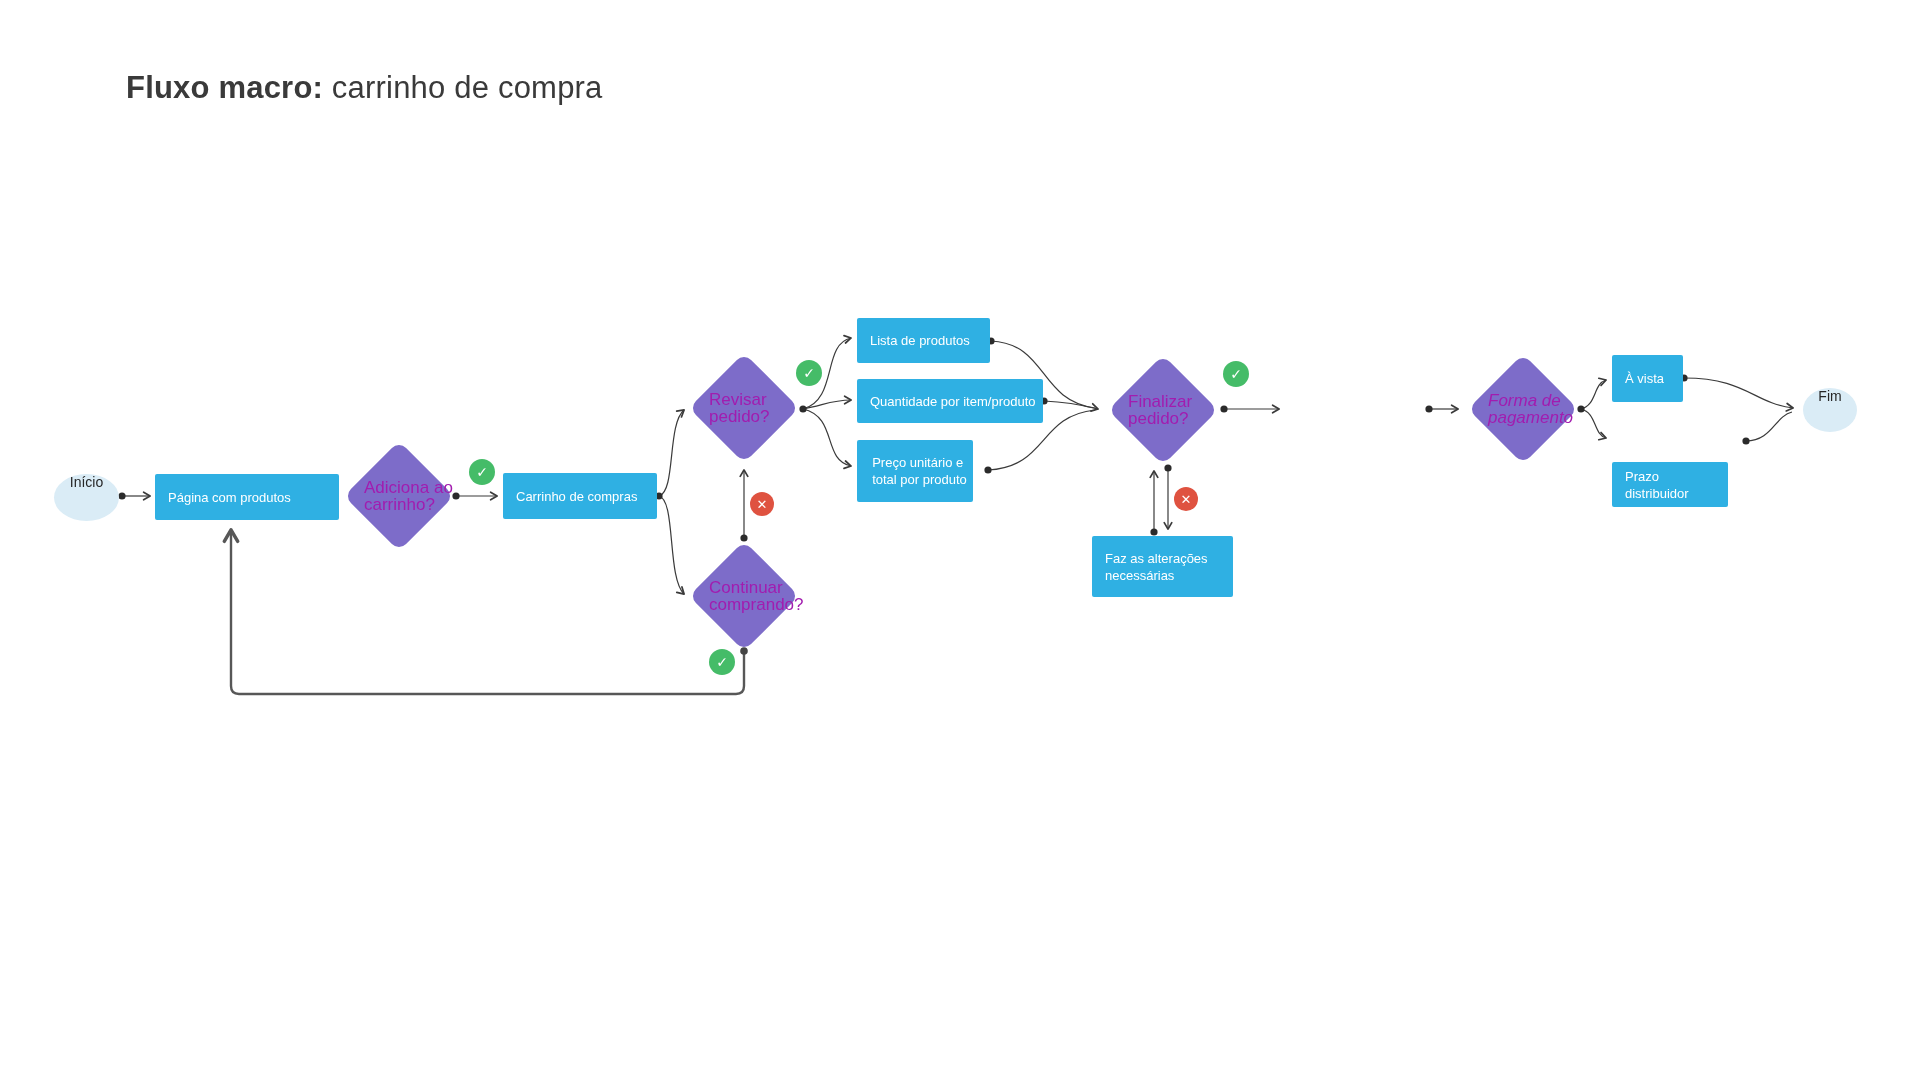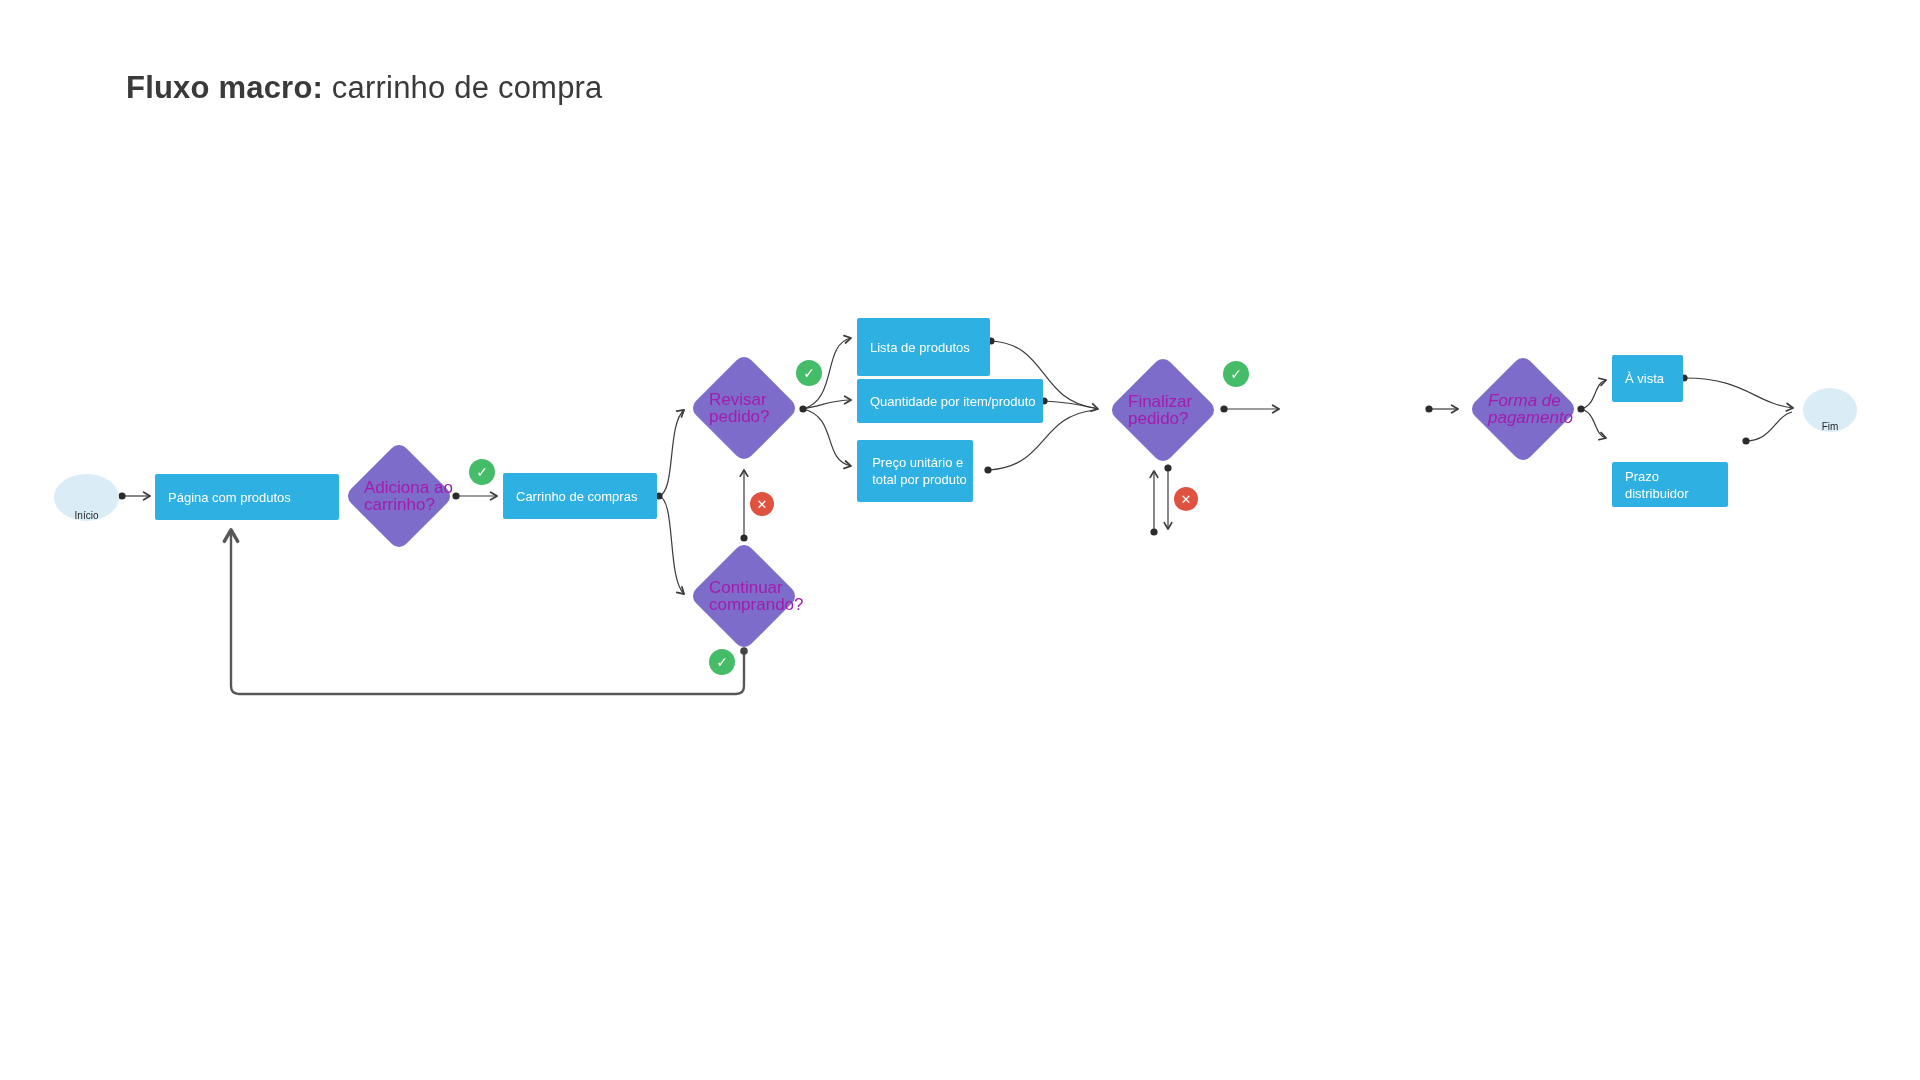--- a/index.html
+++ b/index.html
@@ -13,22 +13,22 @@
   }
   .title .b{font-weight:700;}
   svg.wires{position:absolute;left:0;top:0;z-index:1;}
   .node{position:absolute;z-index:2;box-sizing:border-box;}
   .rect{
     background:var(--shape-blue,#2fb0e3);color:#ffffff;font-size:13px;line-height:17px;
     display:flex;align-items:center;padding-left:13px;padding-right:4px;
     border-radius:2px;white-space:pre-line;
   }
   .terminal{
-    background:var(--terminal-fill,#daecf6);color:#262626;font-size:10px;
-    display:flex;align-items:flex-end;justify-content:center;border-radius:50%;
+    background:var(--terminal-fill,#daecf6);color:#262626;font-size:14px;
+    display:flex;align-items:flex-start;justify-content:center;border-radius:50%;
   }
   .diamond{
     width:78px;height:78px;background:var(--shape-purple,#7d6cc9);
     transform:rotate(45deg);border-radius:10px;
   }
   .dlabel{
     position:absolute;z-index:3;color:#a21caf;font-size:17px;line-height:17px;
     white-space:pre-line;text-align:left;width:120px;pointer-events:none;
   }
   .badge{
@@ -104,29 +104,33 @@
   <div class="node terminal" style="left:1803px;top:388px;width:54px;height:44px;">
     <span>Fim</span>
   </div>
 
   <div class="node rect" style="left:155px;top:474px;width:184px;height:46px;">
     <span>Página com produtos</span>
   </div>
   <div class="node rect" style="left:503px;top:473px;width:154px;height:46px;">
     <span>Carrinho de compras</span>
   </div>
-  <div class="node rect" style="left:857px;top:318px;width:133px;height:58px;">
+  <div class="node rect" style="left:857px;top:318px;width:133px;height:45px;">
     <span>Lista de produtos</span>
   </div>
   <div class="node rect" style="left:857px;top:379px;width:186px;height:44px;">
     <span>Quantidade por item/produto</span>
   </div>
   <div class="node rect" style="left:857px;top:440px;width:116px;height:62px;justify-content:center;">
     <span>Preço unitário e
 total por produto</span>
+  </div>
+  <div class="node rect" style="left:1092px;top:536px;width:141px;height:61px;">
+    <span>Faz as alterações
+necessárias</span>
   </div>
   <div class="node rect" style="left:1612px;top:355px;width:71px;height:47px;">
     <span>À vista</span>
   </div>
   <div class="node rect" style="left:1612px;top:418px;width:116px;height:45px;margin-top:44px;">
     <span>Prazo distribuidor</span>
   </div>
 
   <div class="node diamond" style="left:360px;top:457px;"></div>
   <div class="dlabel" style="left:364px;top:479px;">Adiciona ao

